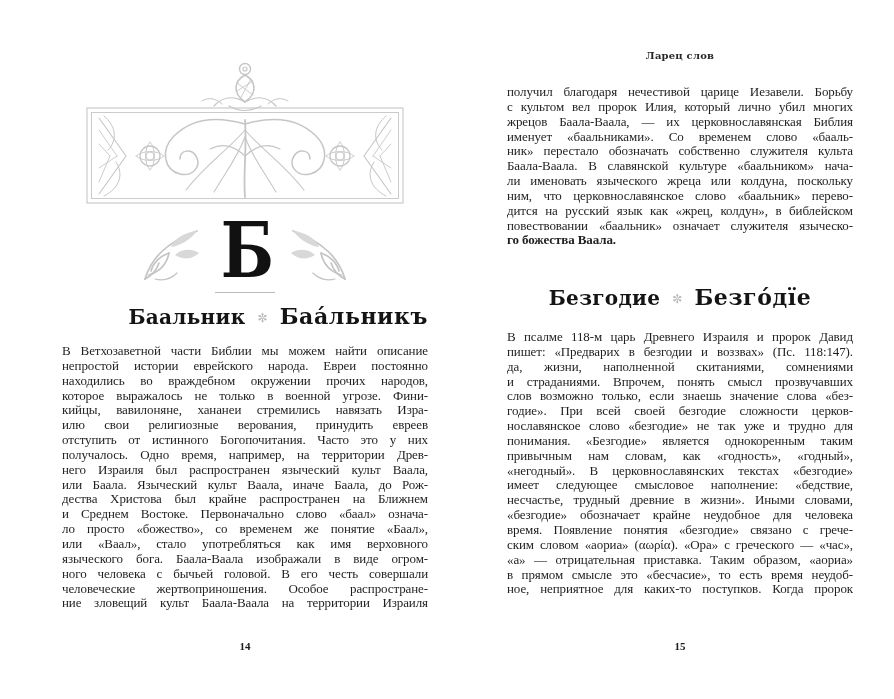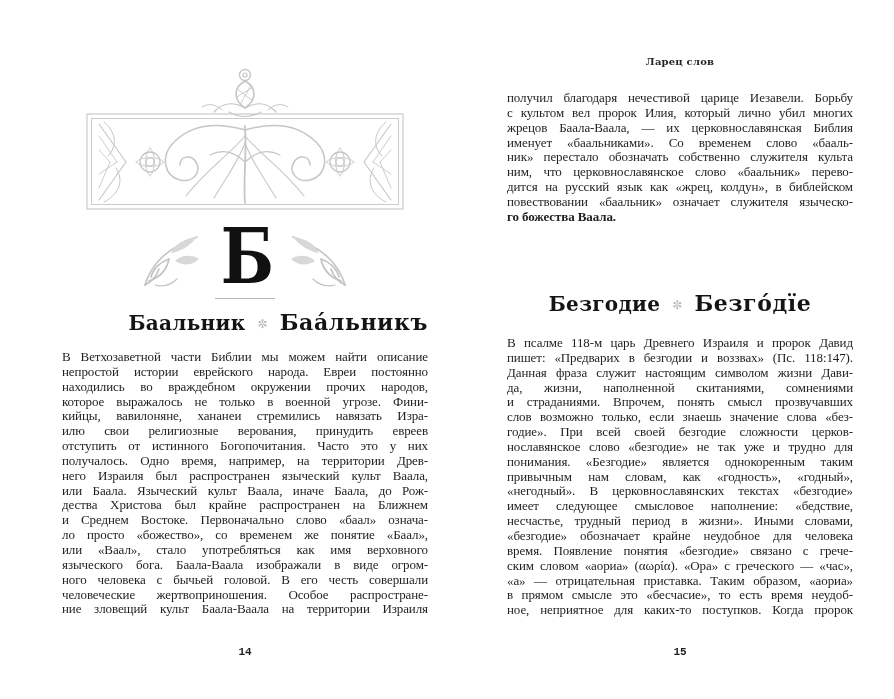--- a/index.html
+++ b/index.html
@@ -7,21 +7,21 @@
     --ornament:#c6c6c6;
     --ornament-soft:#d8d8d8;
     --paper:#ffffff;
   }
   *{margin:0;padding:0;box-sizing:border-box;}
   html,body{background:#ffffff;}
   body{font-family:"Liberation Serif",serif;color:var(--ink);}
   .spread{
     position:relative;width:894px;height:699px;background:var(--paper);overflow:hidden;
   }
-  .page{position:absolute;top:10px;height:612px;}
+  .page{position:absolute;top:4px;height:612px;}
   .page-left{left:62px;width:366px;}
   .page-right{left:507px;width:346px;}
 
   
   .running-header{
     position:absolute;top:46px;left:0;right:0;text-align:center;
     font-family:"DejaVu Serif",serif;font-weight:bold;font-size:10px;
     letter-spacing:0.2px;color:#262626;
   }
 
@@ -63,21 +63,21 @@
     height:14.85px;line-height:14.85px;overflow:hidden;white-space:normal;
   }
   .tline.flush{text-align-last:left;font-weight:bold;}
   .left-body{top:340px;}
   .right-para1{top:81px;}
   .right-para2{top:326px;}
 
   
   .page-number{
     position:absolute;top:636px;left:0;right:0;text-align:center;
-    font-family:Liberation Mono, monospace;font-weight:bold;font-size:11px;color:#1c1c1c;
+    font-family:Liberation Serif, serif;font-weight:bold;font-size:11px;color:#1c1c1c;
   }
 </style>
 </head>
 <body>
 
 <div class="spread">
 
   <div class="page page-left">
 
     <svg class="headpiece" viewBox="0 0 318 144">
@@ -180,46 +180,47 @@
   <div class="page page-right">
 
     <div class="running-header">Ларец слов</div>
 
     <div class="body-block right-para1">
         <div class="tline">получил благодаря нечестивой царице Иезавели. Борьбу</div>
         <div class="tline">с культом вел пророк Илия, который лично убил многих</div>
         <div class="tline">жрецов Баала-Ваала, — их церковнославянская Библия</div>
         <div class="tline">именует «баальниками». Со временем слово «бааль-</div>
         <div class="tline">ник» перестало обозначать собственно служителя культа</div>
+        <div class="tline">Баала-Ваала. В славянской культуре «баальником» нача-</div>
+        <div class="tline">ли именовать языческого жреца или колдуна, поскольку</div>
         <div class="tline">ним, что церковнославянское слово «баальник» перево-</div>
         <div class="tline">дится на русский язык как «жрец, колдун», в библейском</div>
         <div class="tline">повествовании «баальник» означает служителя языческо-</div>
         <div class="tline flush">го божества Ваала.</div>
       </div>
 
     <div class="entry-heading heading-right">
       <span class="word-ru">Безгодие</span>
       <span class="flower">✼</span>
       <span class="word-cs">Безго́дїе</span>
     </div>
 
     <div class="body-block right-para2">
         <div class="tline">В псалме 118-м царь Древнего Израиля и пророк Давид</div>
         <div class="tline">пишет: «Предварих в безгодии и воззвах» (Пс. 118:147).</div>
-        <div class="tline">Данная фраза служит настоящим символом жизни Дави-</div>
         <div class="tline">да, жизни, наполненной скитаниями, сомнениями</div>
         <div class="tline">и страданиями. Впрочем, понять смысл прозвучавших</div>
         <div class="tline">слов возможно только, если знаешь значение слова «без-</div>
         <div class="tline">годие». При всей своей безгодие сложности церков-</div>
         <div class="tline">нославянское слово «безгодие» не так уже и трудно для</div>
         <div class="tline">понимания. «Безгодие» является однокоренным таким</div>
         <div class="tline">привычным нам словам, как «годность», «годный»,</div>
         <div class="tline">«негодный». В церковнославянских текстах «безгодие»</div>
         <div class="tline">имеет следующее смысловое наполнение: «бедствие,</div>
-        <div class="tline">несчастье, трудный период в жизни». Иными словами,</div>
+        <div class="tline">несчастье, трудный древние в жизни». Иными словами,</div>
         <div class="tline">«безгодие» обозначает крайне неудобное для человека</div>
         <div class="tline">время. Появление понятия «безгодие» связано с грече-</div>
         <div class="tline">ским словом «аориа» (αωρία). «Ора» с греческого — «час»,</div>
         <div class="tline">«а» — отрицательная приставка. Таким образом, «аориа»</div>
         <div class="tline">в прямом смысле это «бесчасие», то есть время неудоб-</div>
         <div class="tline">ное, неприятное для каких-то поступков. Когда пророк</div>
       </div>
 
     <div class="page-number">15</div>
   </div>

